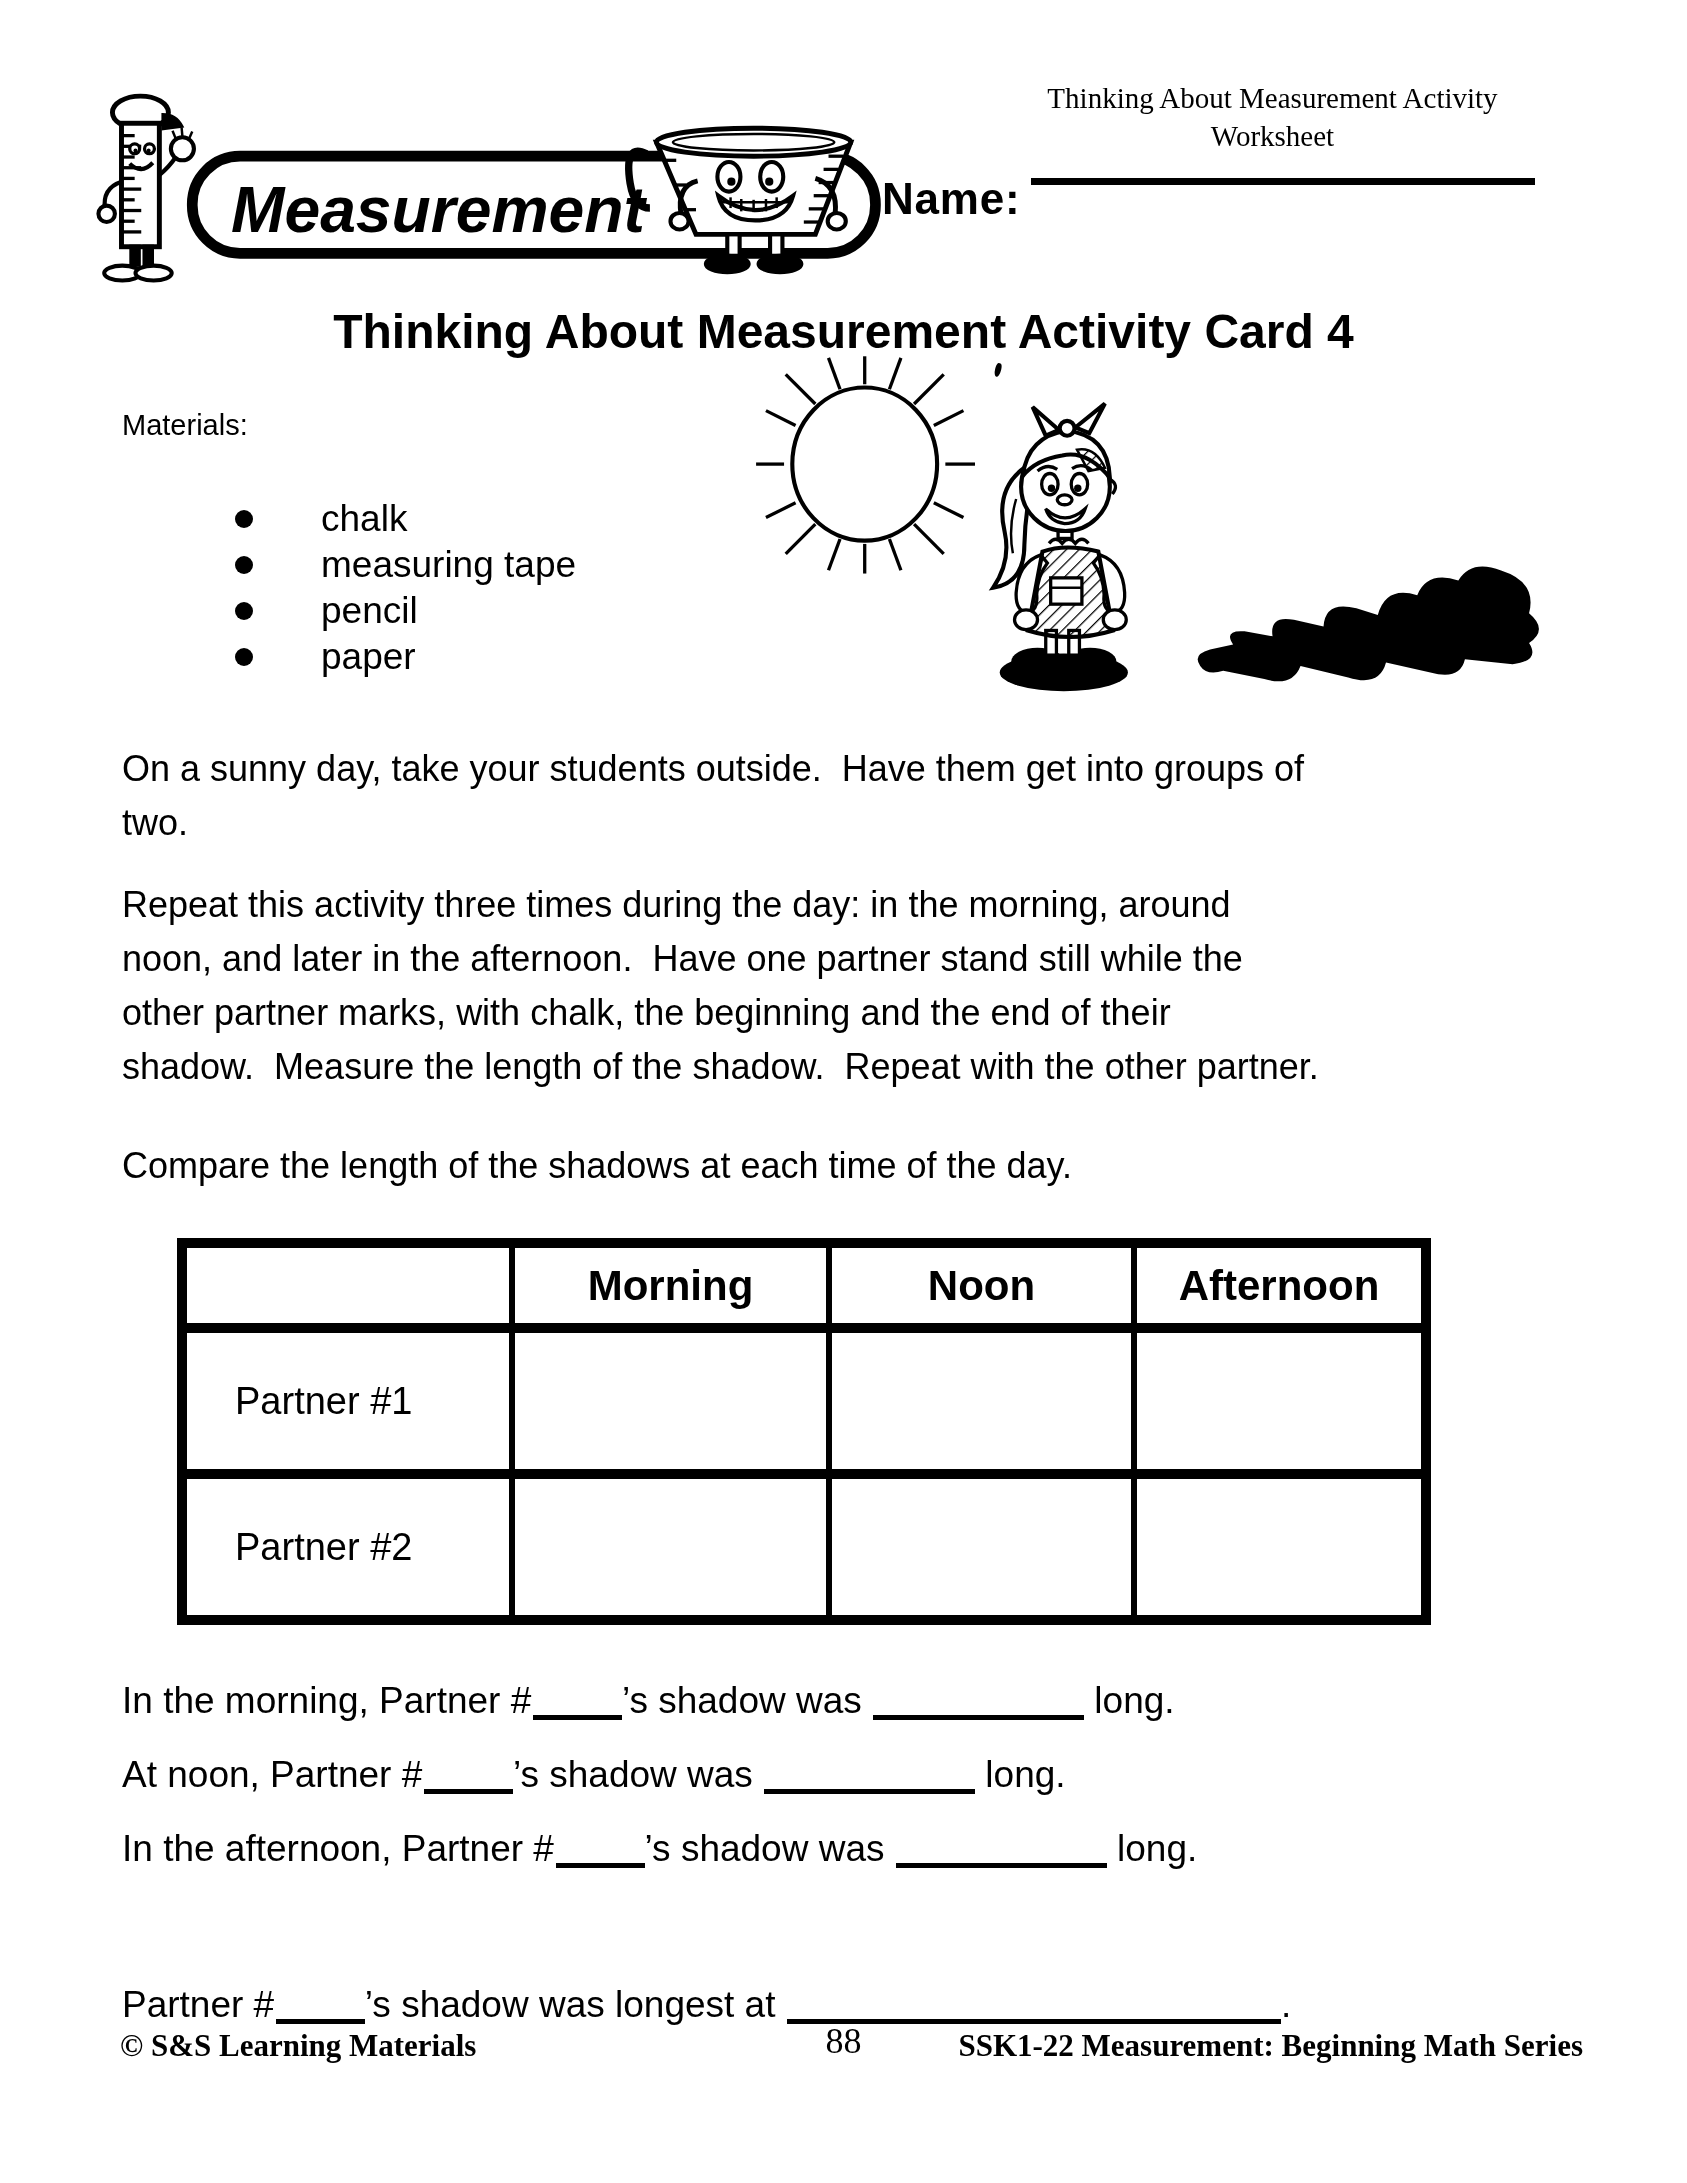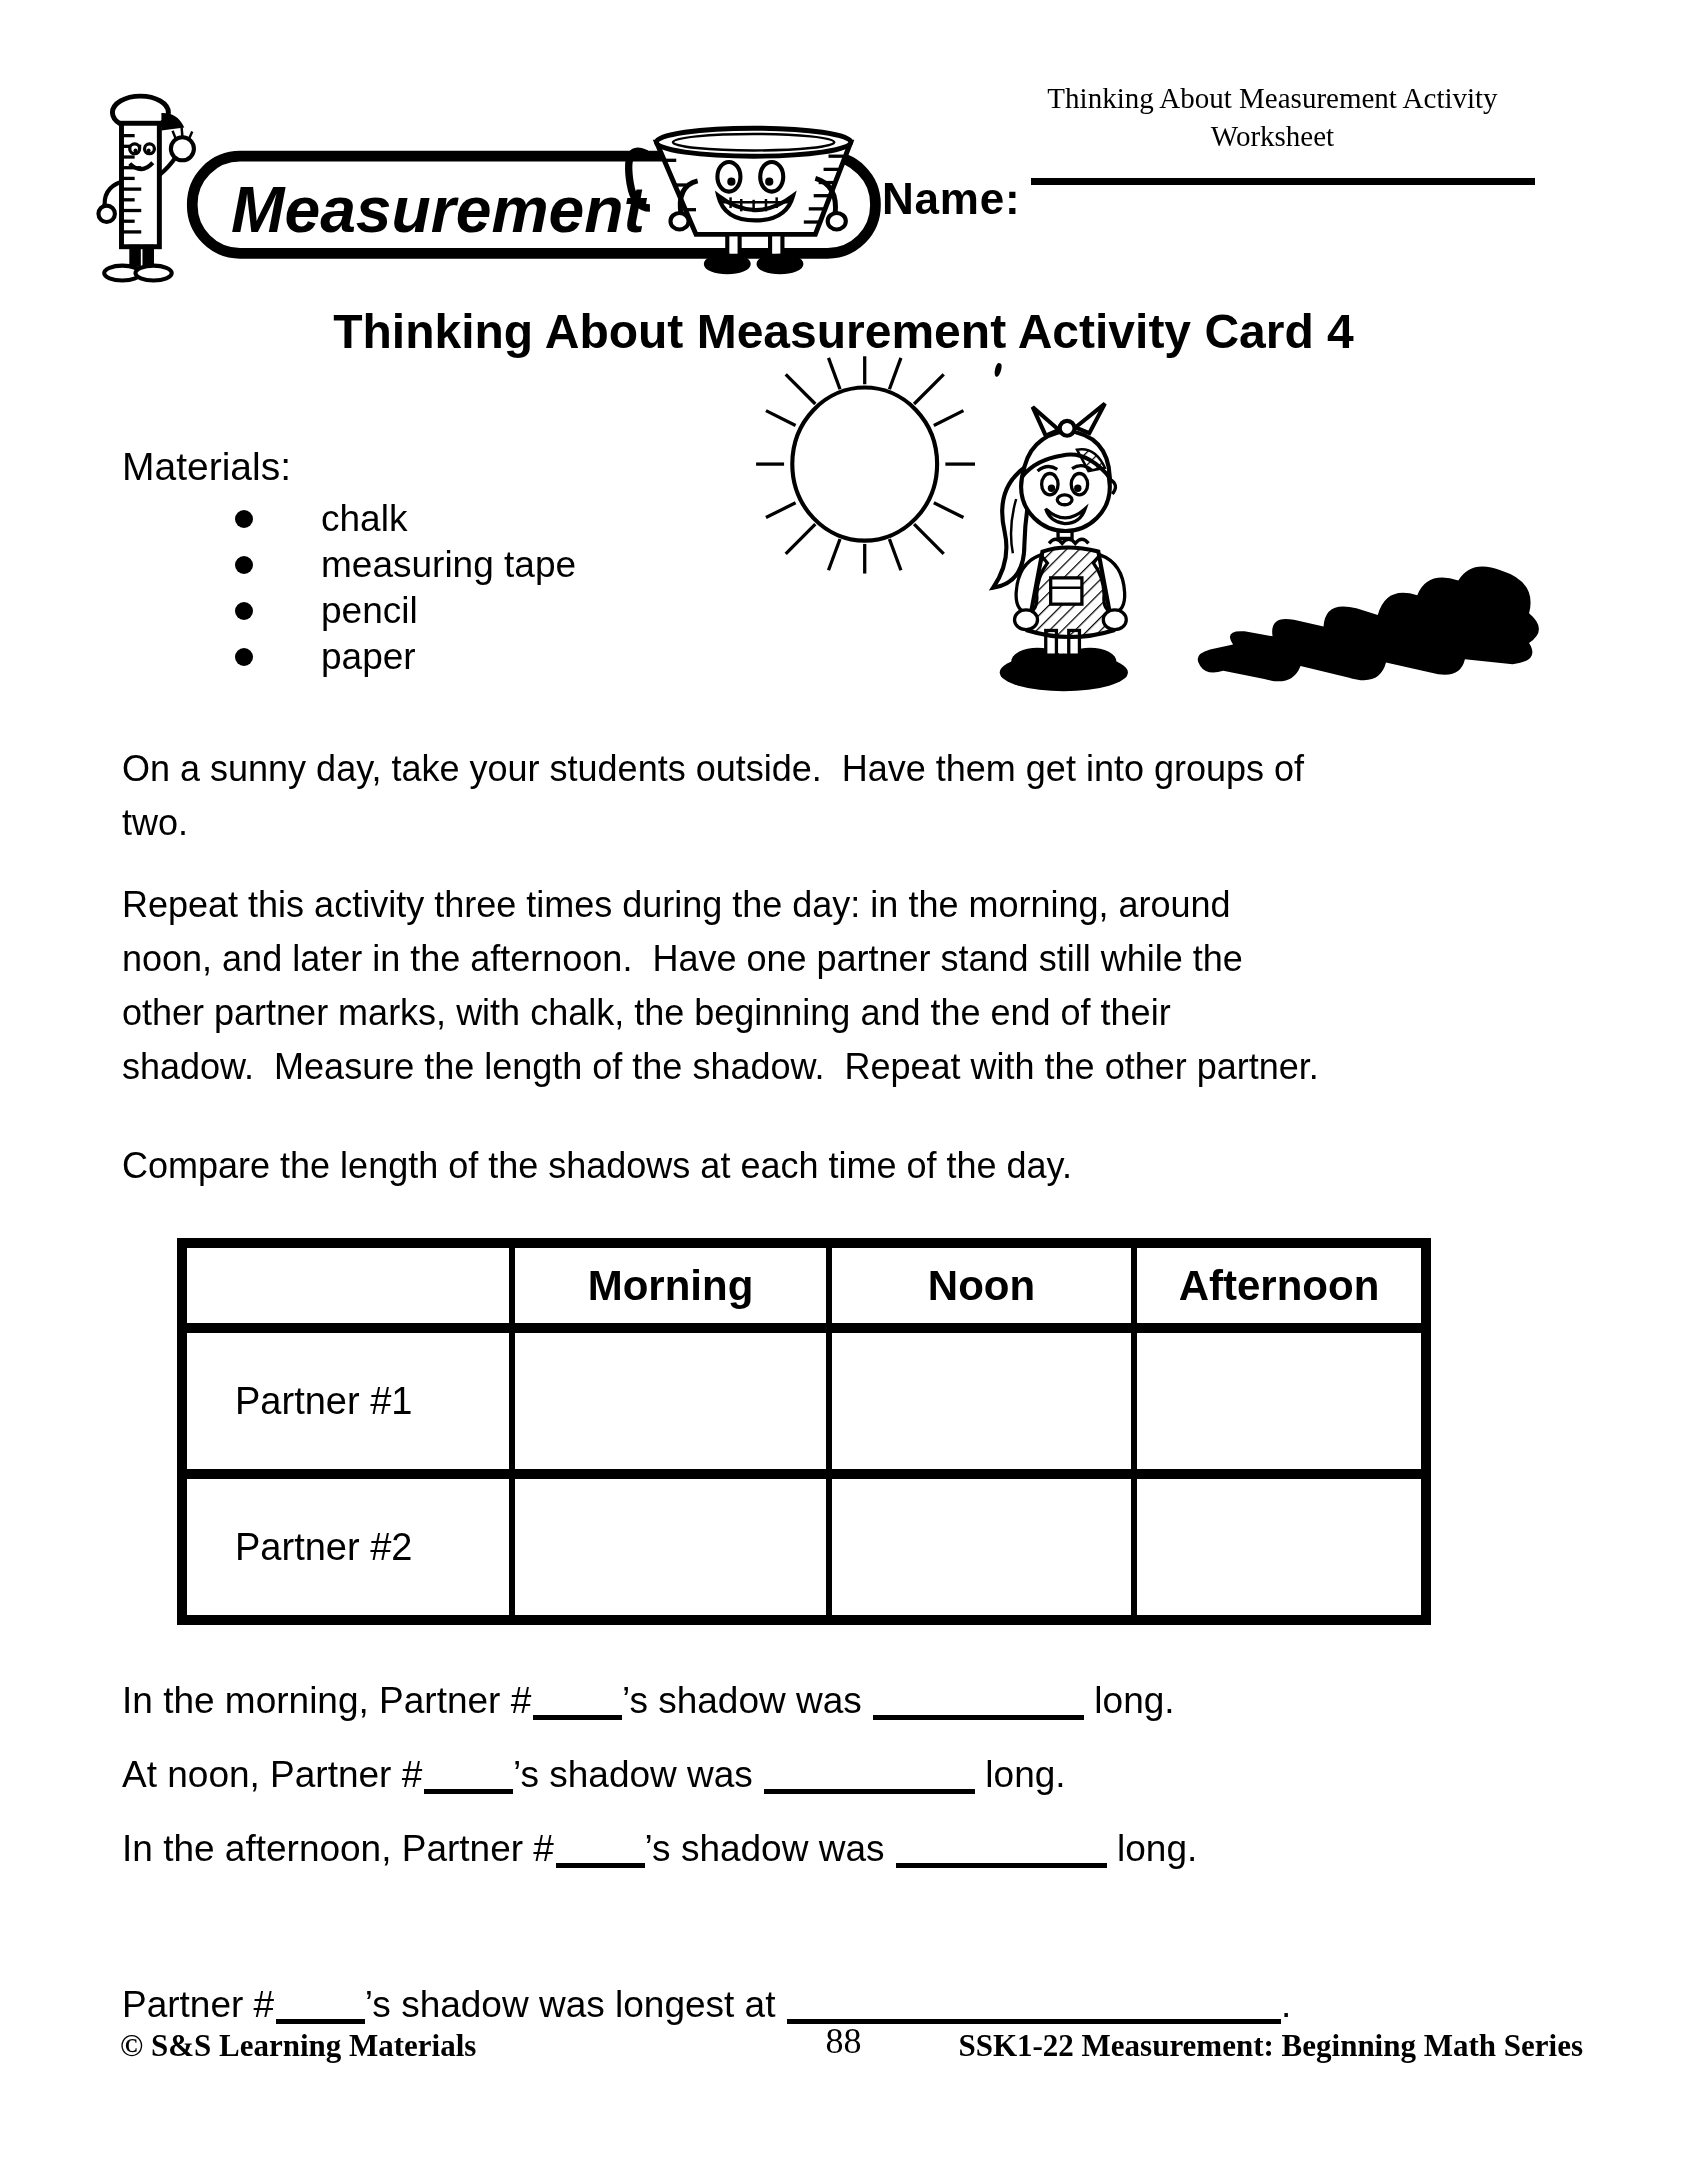--- a/index.html
+++ b/index.html
@@ -19,21 +19,21 @@
   .name-label { left:882px; top:132px; font-size:44px; font-weight:bold; letter-spacing:0.8px;margin-top:42px; }
   .name-line { left:1031px; top:178px; width:504px; height:7.4px; background:#000; }
 
   
   .page-title { left:0; top:304px; width:1687px; text-align:center;
     font-size:48px; font-weight:bold; letter-spacing:0px; }
   .stray-mark { left:995px; top:363px; width:5.8px; height:14px; background:#000;
     border-radius:45% 45% 60% 60%; transform:rotate(14deg); }
 
   
-  .materials-heading { left:122px; top:409px; font-size:39px;margin-top:36px; }
+  .materials-heading { left:122px; top:409px; font-size:29px; }
   .materials-list { left:235px; top:496px; list-style:none; }
   .materials-list li { position:relative; padding-left:86px; font-size:37px;
     line-height:46px; height:46px; }
   .bullet-dot { position:absolute; left:0; top:14px; width:18px; height:18px;
     background:#000; border-radius:50%; }
 
   
   .sun-svg    { left:751px;  top:353px; width:234px; height:237px; }
   .girl-svg   { left:980px; top:392px; width:166px; height:306px; }
   .shadow-svg { left:1193px; top:536px; width:363px; height:171px; }

